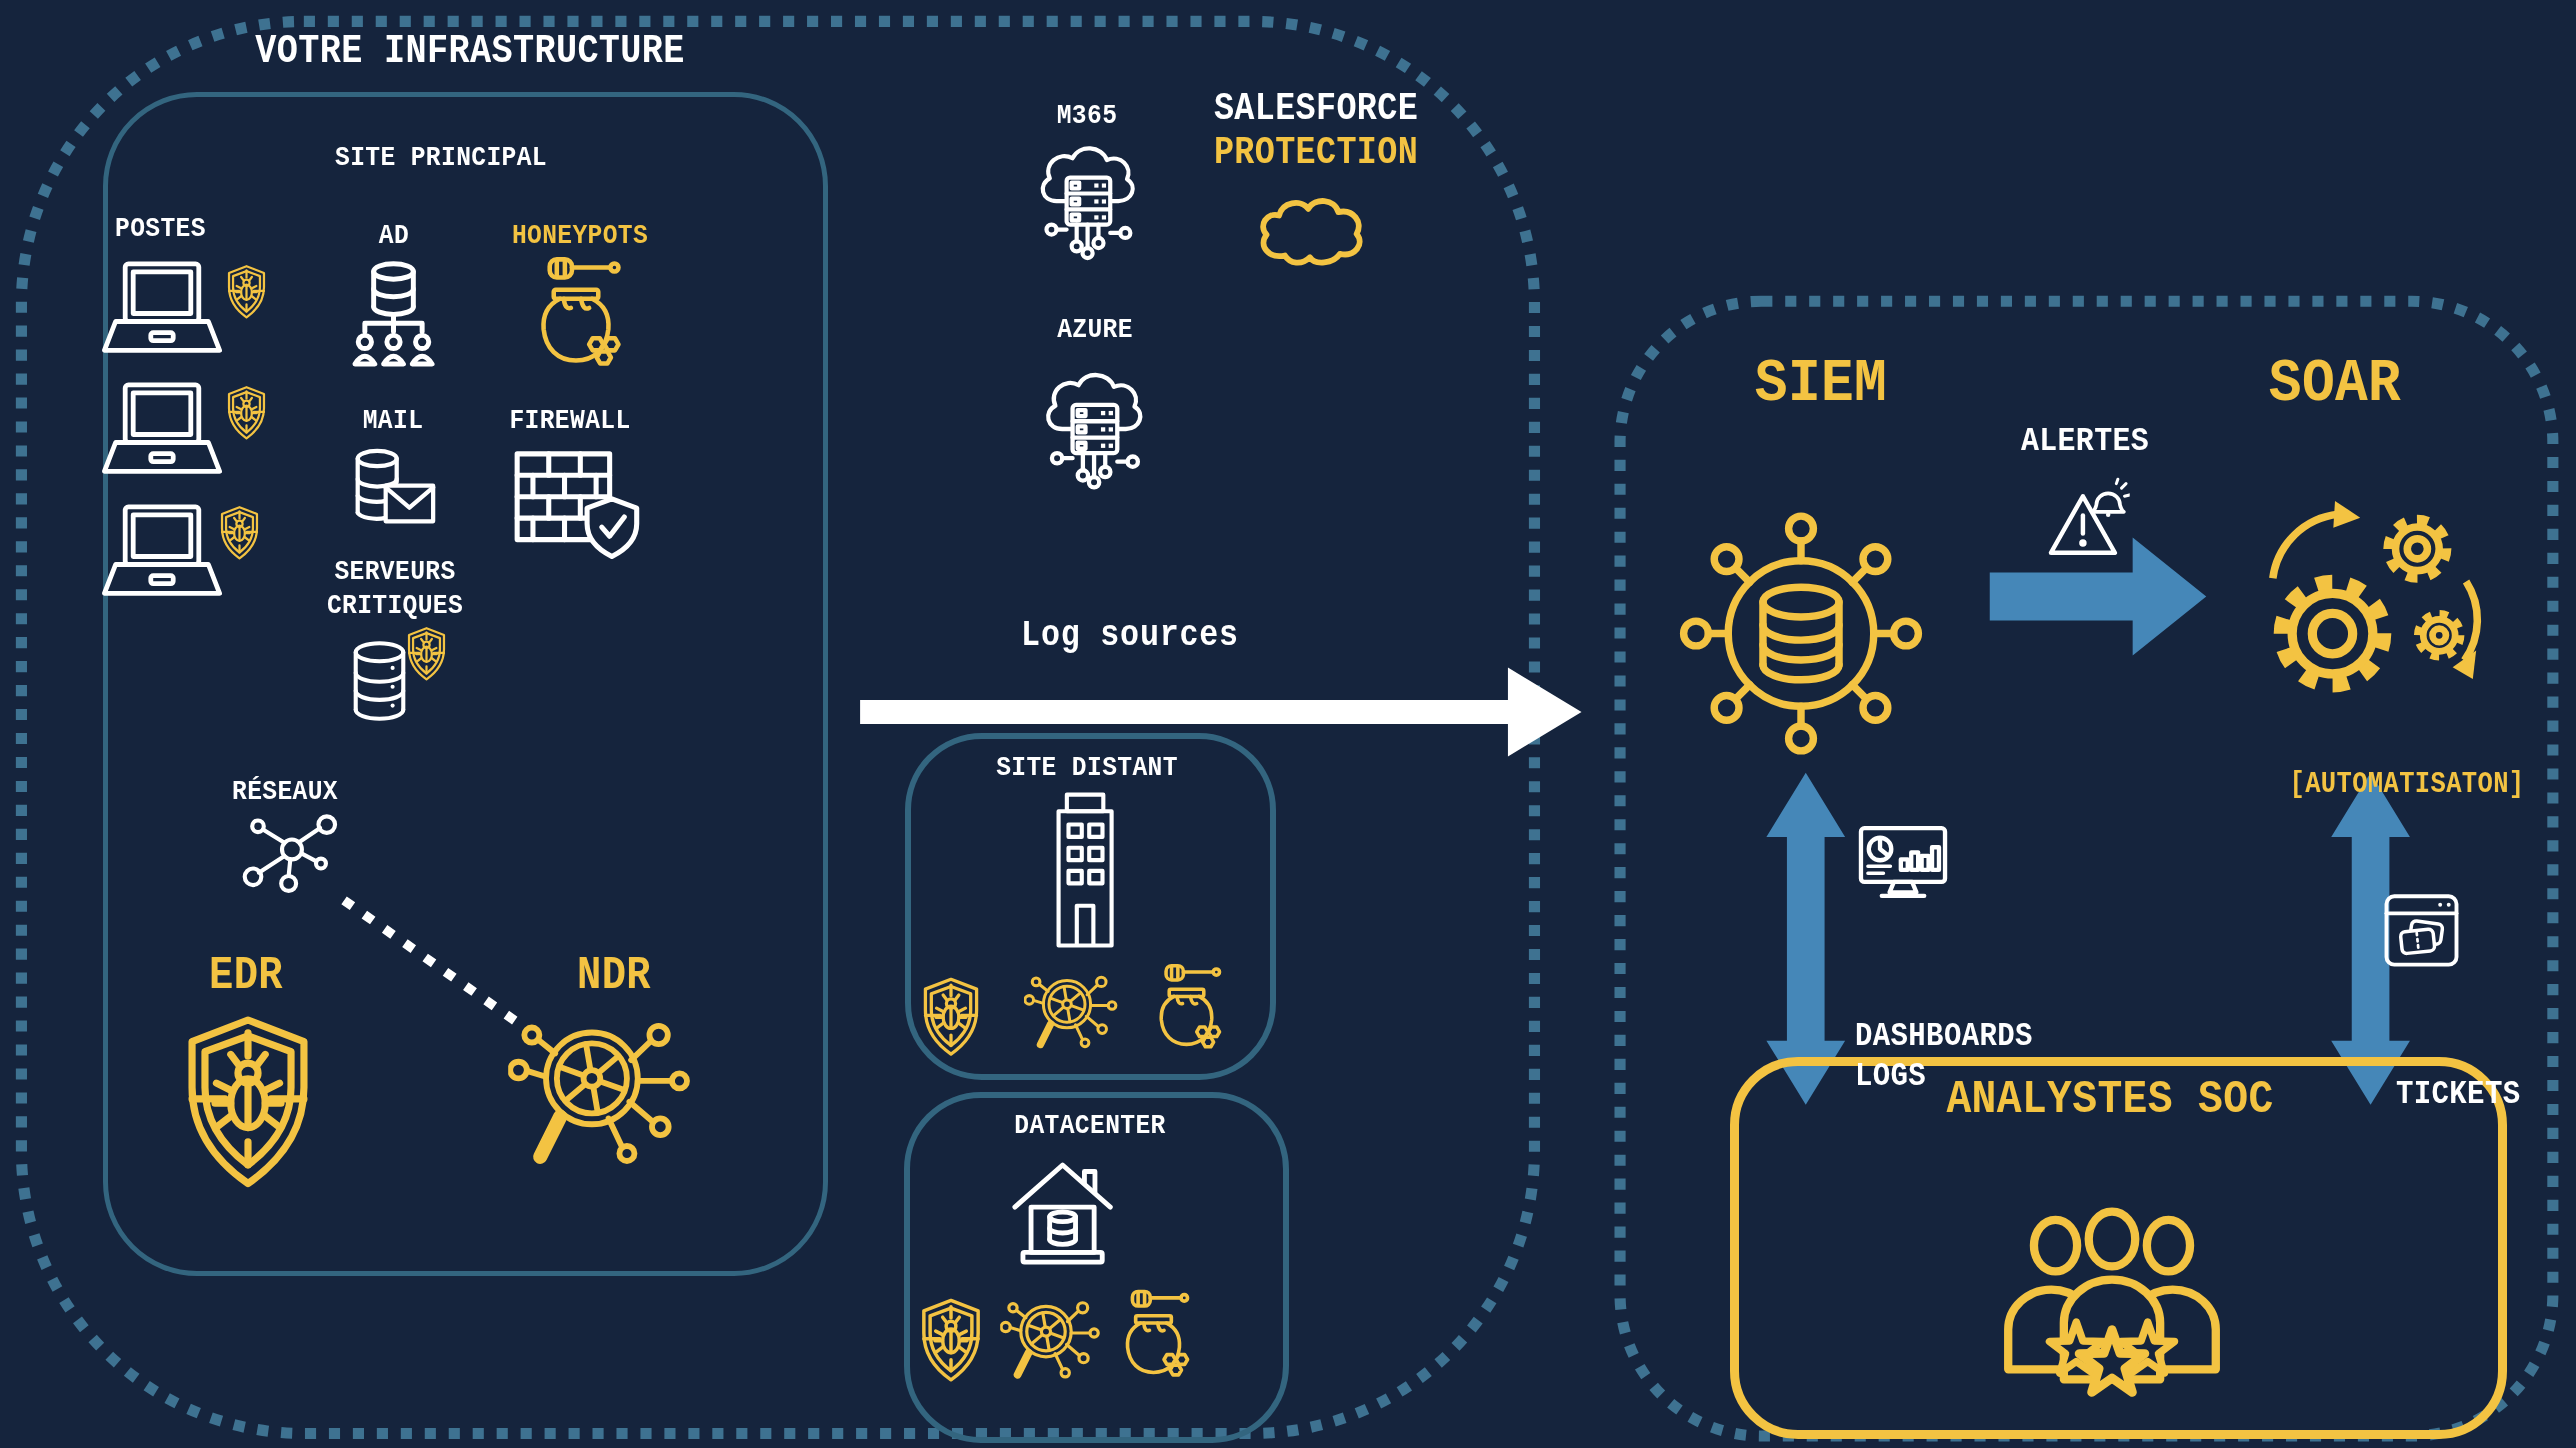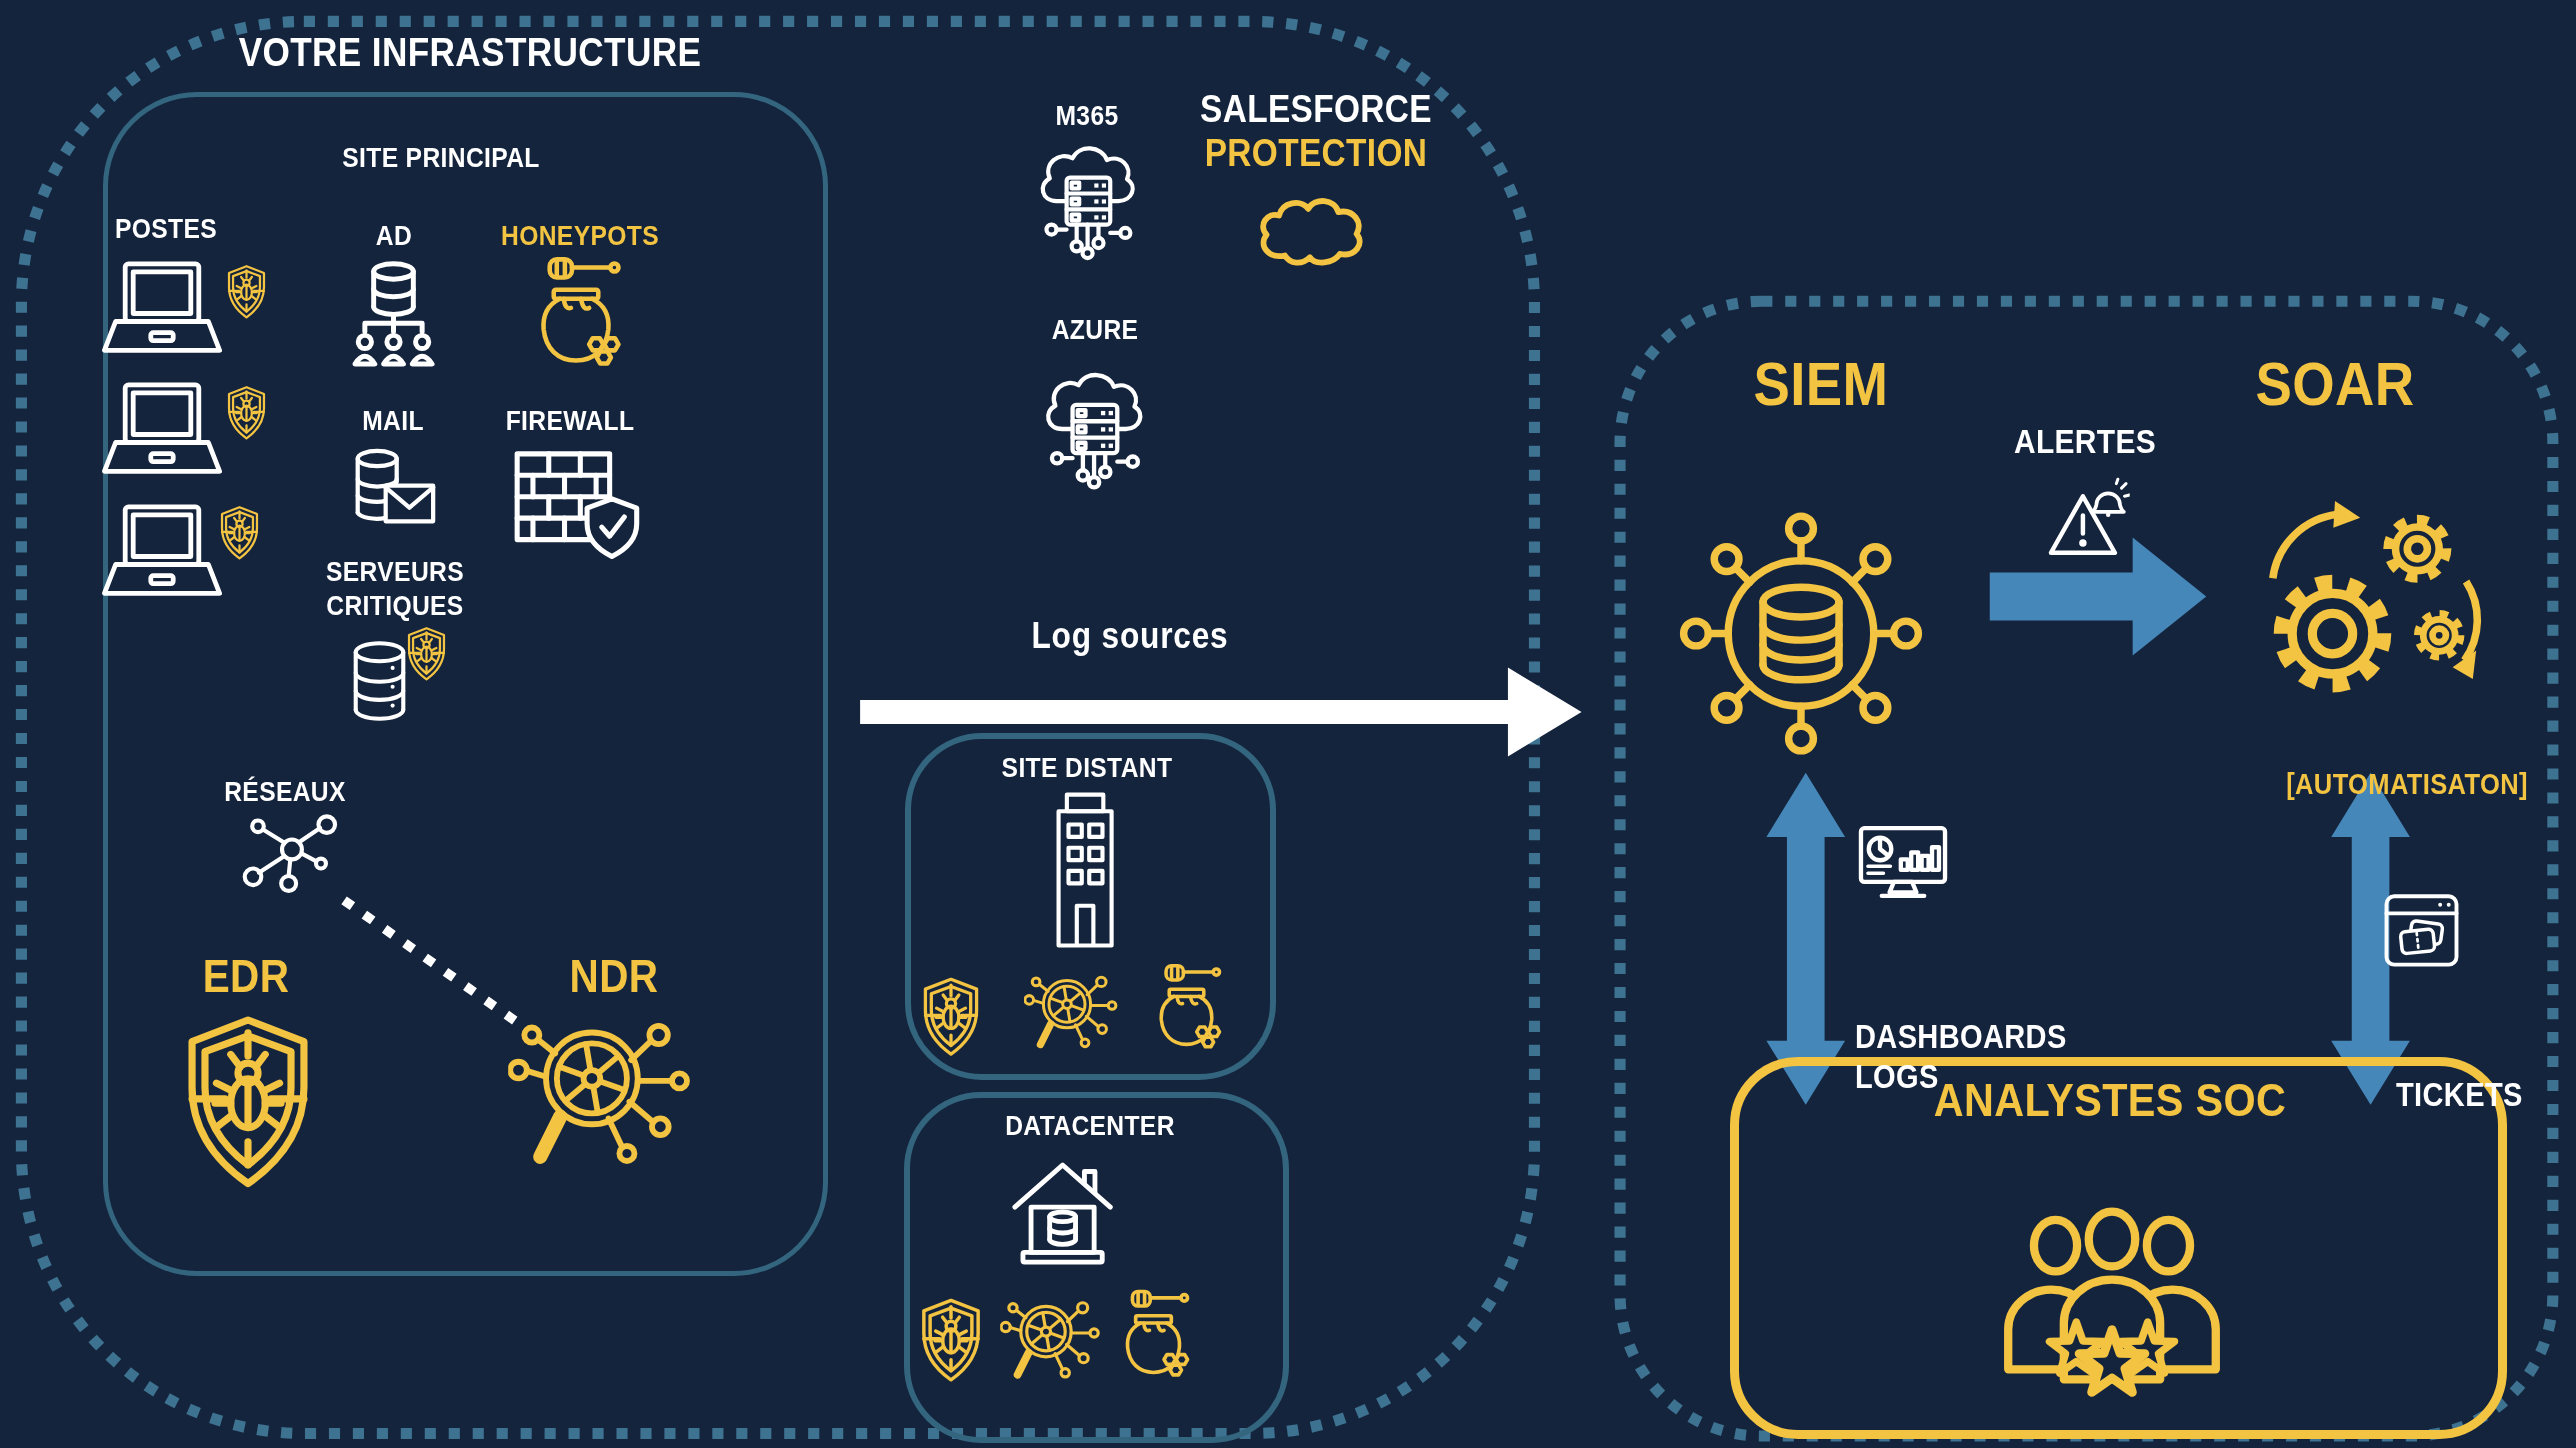--- a/index.html
+++ b/index.html
@@ -1,21 +1,21 @@
 <!DOCTYPE html>
 <html style="--bg: #15243D; --yellow: #F3C342; --white: #FFFFFF; --panel: #33657F; --dots: #3E7291; --arrow: #4587B8;font-size:13.7px"><head>
 <meta charset="utf-8">
 <style>
   :root{
     --bg:#15243D; --yellow:#F3C342; --white:#FFFFFF;
     --panel:#33657F; --dots:#3E7291; --arrow:#4587B8;
   }
   html,body{margin:0;padding:0;background:var(--bg);}
   .canvas{position:relative;width:2576px;height:1448px;background:var(--bg);
-          font-family:Liberation Sans, sans-serif;overflow:hidden;}
+          font-family:Liberation Mono, monospace;overflow:hidden;}
   svg{display:block;}
   .bg-layer{position:absolute;left:0;top:0;}
   .box{position:absolute;border-style:solid;border-color:var(--panel);background:transparent;}
   .lbl{position:absolute;font-weight:bold;color:var(--white);white-space:nowrap;
        letter-spacing:0.4px;line-height:1.22;}
   .cx{transform:translateX(-50%) scaleX(.88);transform-origin:center top;text-align:center;}
   .lx{transform:scaleX(.88);transform-origin:left top;}
   .yel{color:var(--yellow);}
   .icon{position:absolute;}
   .icon.w{color:var(--white);}

